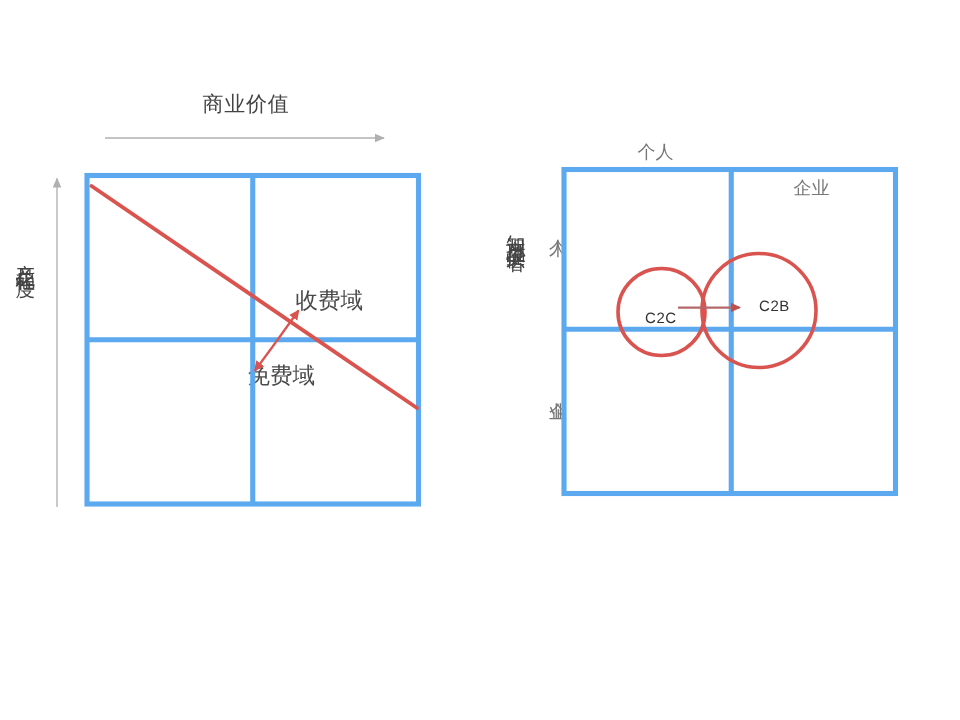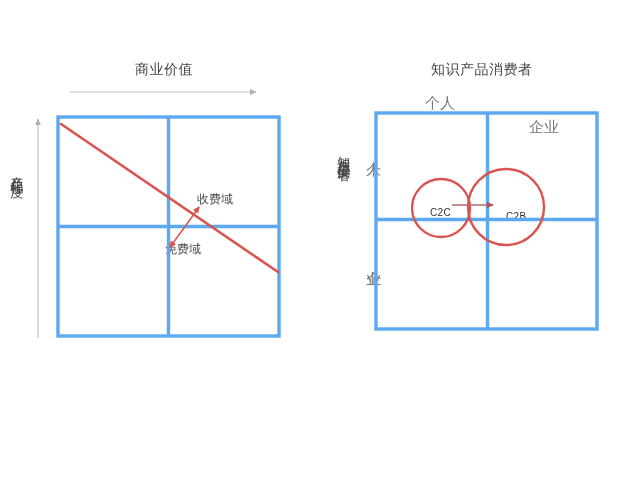--- a/index.html
+++ b/index.html
@@ -30,36 +30,36 @@
     color: #3c3c3c;
     white-space: nowrap;
     line-height: 1.05;
   }
   .title {
     font-size: 14px;
     color: #444444;
     letter-spacing: 0.5px;
   }
   .axis-cap {
-    font-size: 15px;
+    font-size: 12px;
     color: #777777;
   }
   .vert {
     writing-mode: vertical-rl;
     text-orientation: upright;
     white-space: nowrap;
     line-height: 1.25;
   }
   .axis-name {
     font-size: 13px;
     color: #444444;
     letter-spacing: 2px;
   }
   .zone-lbl {
-    font-size: 12px;
+    font-size: 15px;
     color: #4a4a4a;
   }
   .circ-lbl {
     font-size: 10px;
     color: #333333;
     letter-spacing: 0.4px;
   }
 </style>
 </head>
 <body>
@@ -67,35 +67,34 @@
 <div id="canvas">
 
   <div class="lbl title" style="left:135px; top:62px;">商业价值</div>
 
   <div class="lbl vert axis-name" style="left:8px; top:166px;">产品化程度</div>
 
   <div class="lbl zone-lbl" style="left:197px; top:193px;">收费域</div>
 
   <div class="lbl zone-lbl" style="left:165px; top:243px;">免费域</div>
 
-  <div class="lbl title" style="left:431px; top:62px;">知识产品消费者</div>
 
   <div class="lbl axis-cap" style="left:425px; top:95px;">个人</div>
 
   <div class="lbl axis-cap" style="left:529px; top:95px;margin-top:24px;">企业</div>
 
   <div class="lbl vert axis-name" style="left:335px; top:146px;">知识产品提供者</div>
 
   <div class="lbl vert axis-cap" style="left:364px; top:150px;">个人</div>
 
   <div class="lbl vert axis-cap" style="left:364px; top:259px;">企业</div>
 
   <div class="lbl circ-lbl" style="left:430px; top:208px;">C2C</div>
 
-  <div class="lbl circ-lbl" style="left:506px; top:212px;">C2B</div>
+  <div class="lbl circ-lbl" style="left:506px; top:200px;">C2B</div>
 
   <svg class="svg-layer" viewBox="0 0 640 480" xmlns="http://www.w3.org/2000/svg">
     <defs>
       <marker id="grayArrow" markerWidth="7" markerHeight="7" refX="5" refY="3" orient="auto" markerUnits="strokeWidth">
         <path d="M0,0.6 L5.5,3 L0,5.4 z" fill="#b0b0b0"></path>
       </marker>
       <marker id="redArrowS" markerWidth="6" markerHeight="6" refX="4" refY="2.6" orient="auto" markerUnits="strokeWidth">
         <path d="M0,0.4 L4.6,2.6 L0,4.8 z" fill="#d9534f"></path>
       </marker>
       <marker id="redArrowT" markerWidth="6" markerHeight="6" refX="4" refY="2.6" orient="auto" markerUnits="strokeWidth">

